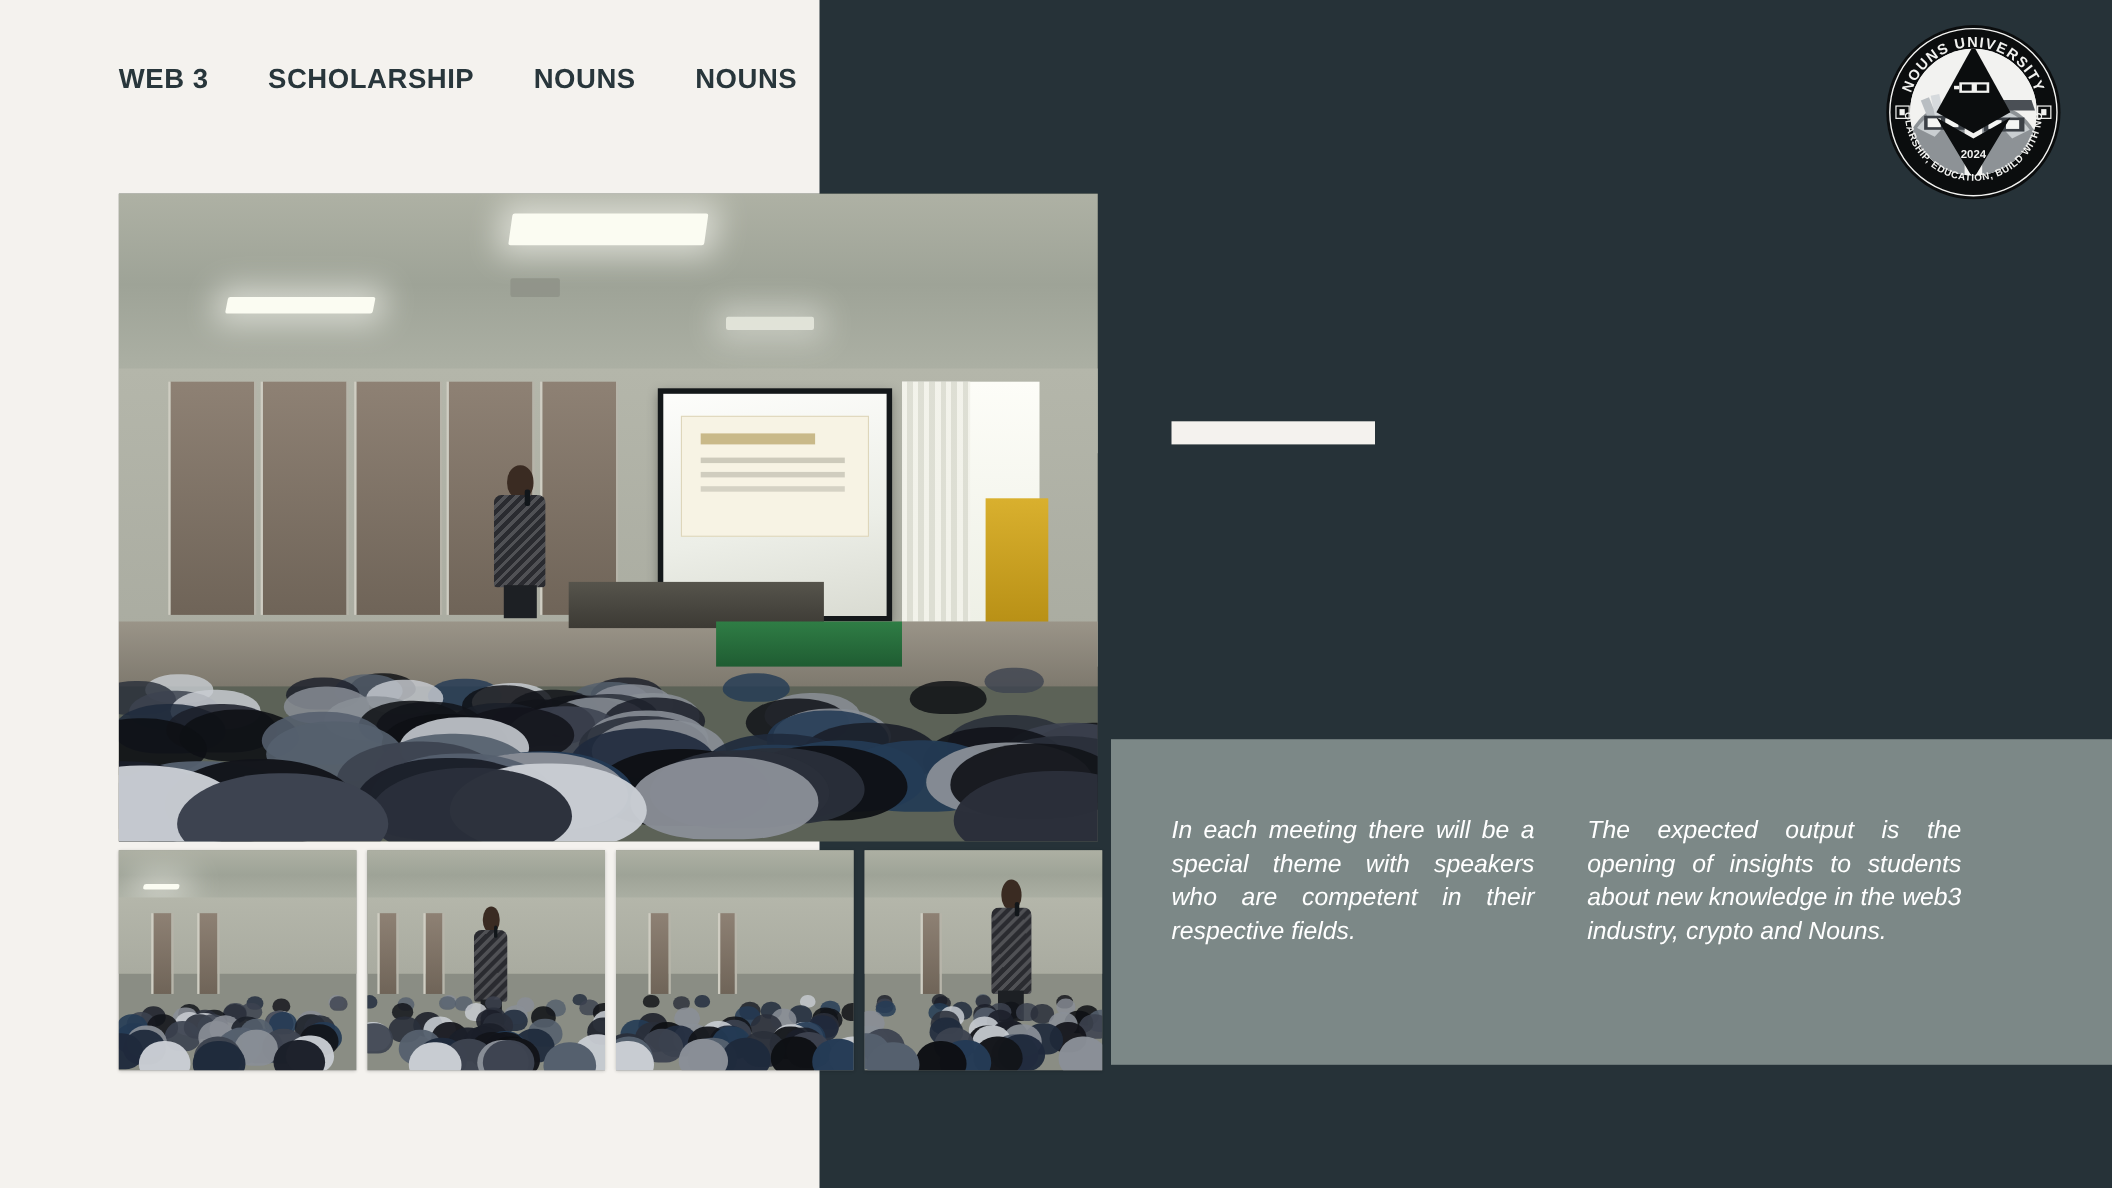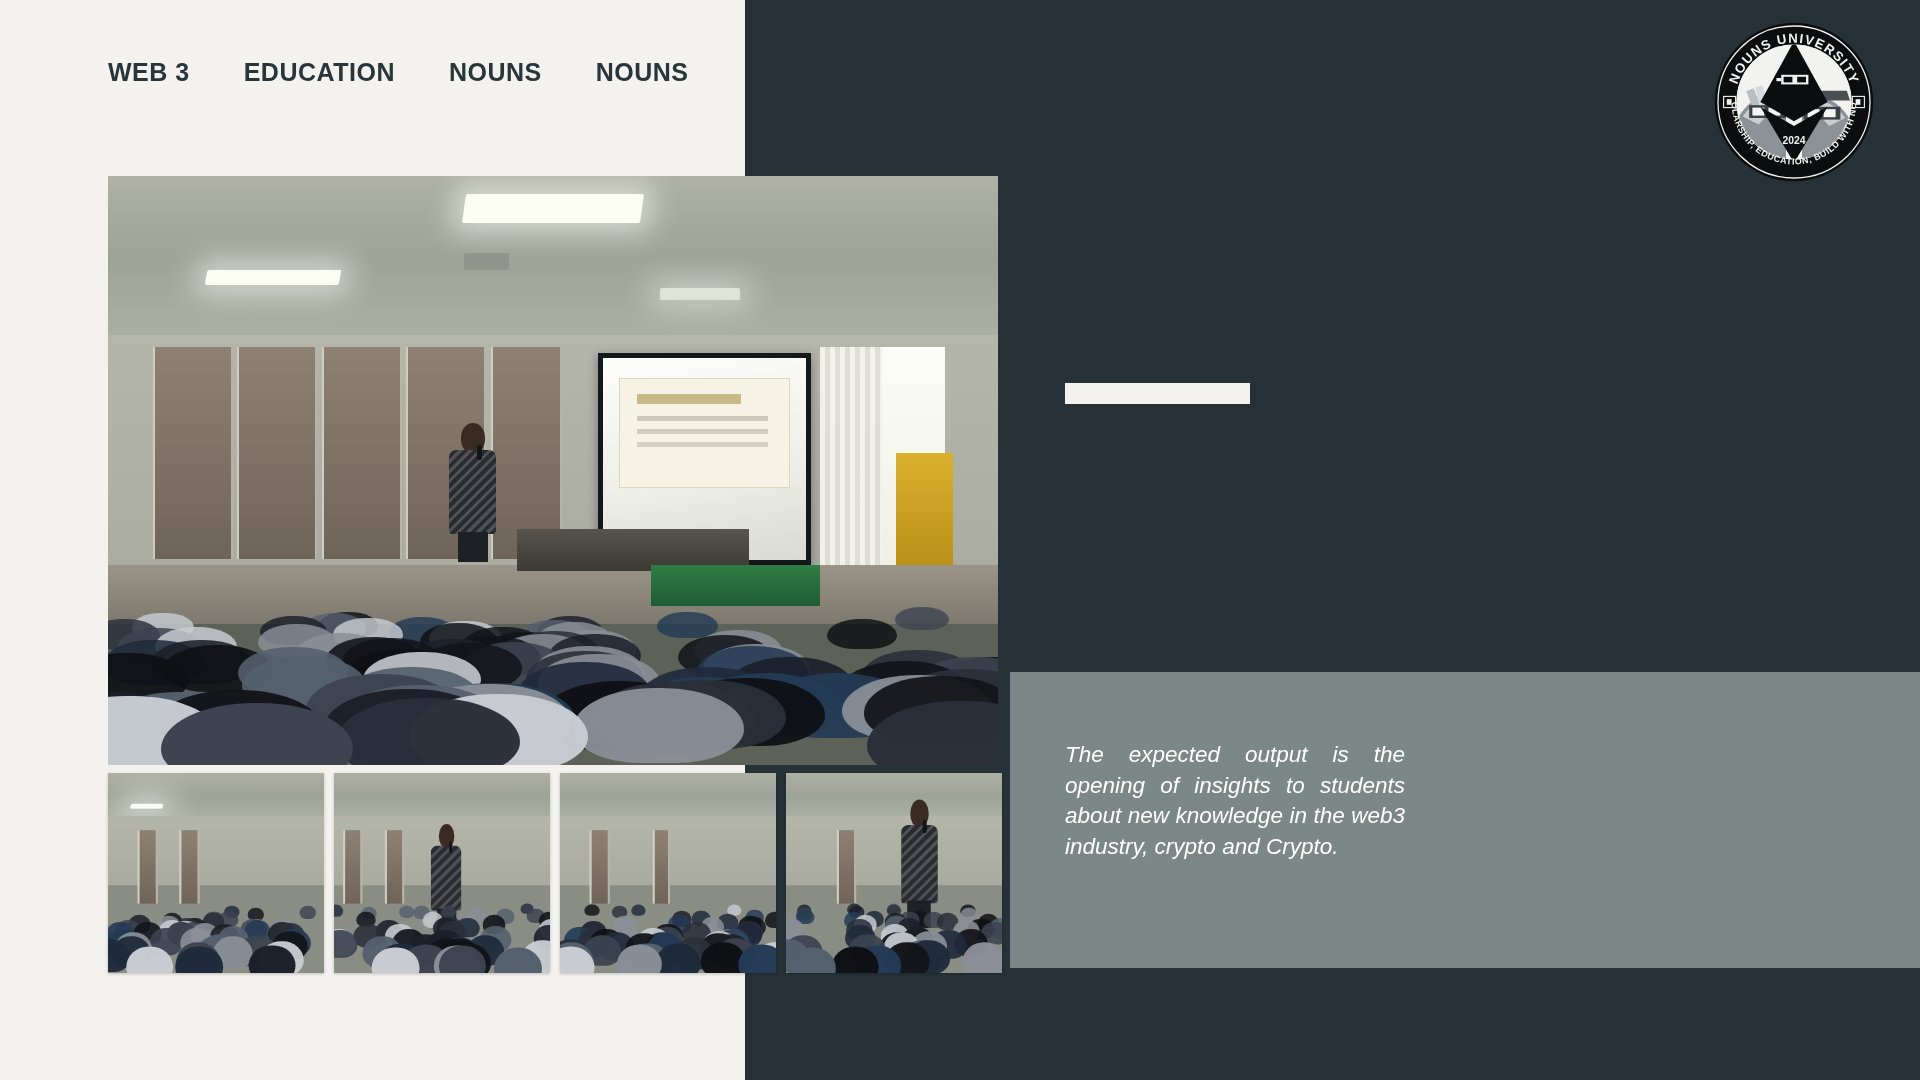--- a/index.html
+++ b/index.html
@@ -237,21 +237,21 @@
 </style>
 </head>
 <body>
 
 <div id="slide">
 
   <div class="cream-panel"></div>
 
   <div class="nav">
     <span class="nav-item">WEB 3</span>
-    <span class="nav-item">EDUCATION</span>
+    <span class="nav-item">SCHOLARSHIP</span>
     <span class="nav-item">NOUNS</span>
     <span class="nav-item">NOUNS</span>
   </div>
 
   <div class="hero-photo">
     <div class="scene">
       <div class="ceiling"></div>
       <div class="ceil-light cl1"></div>
       <div class="ceil-light cl2"></div>
       <div class="ceil-light cl3"></div>
@@ -599,21 +599,22 @@
           </div>
       </div>
     </div>
   </div>
 
   <div class="title-rule"></div>
 
 
   <div class="gray-band"></div>
   <div class="gray-cols">
-    <p class="gray-col col-right">The expected output is the opening of insights to students about new knowledge in the web3 industry, crypto and Crypto.</p>
+    <p class="gray-col col-left">In each meeting there will be a special theme with speakers who are competent in their respective fields.</p>
+    <p class="gray-col col-right">The expected output is the opening of insights to students about new knowledge in the web3 industry, crypto and Nouns.</p>
   </div>
 
   <svg class="logo" viewBox="0 0 200 200">
     <defs>
       <path id="arcTop" d="M 26 100 A 74 74 0 0 1 174 100" fill="none"></path>
       <path id="arcBottom" d="M 22 100 A 78 78 0 0 0 178 100" fill="none"></path>
       <clipPath id="innerClip">
           <circle cx="100" cy="100" r="72"></circle>
         </clipPath>
     </defs>

